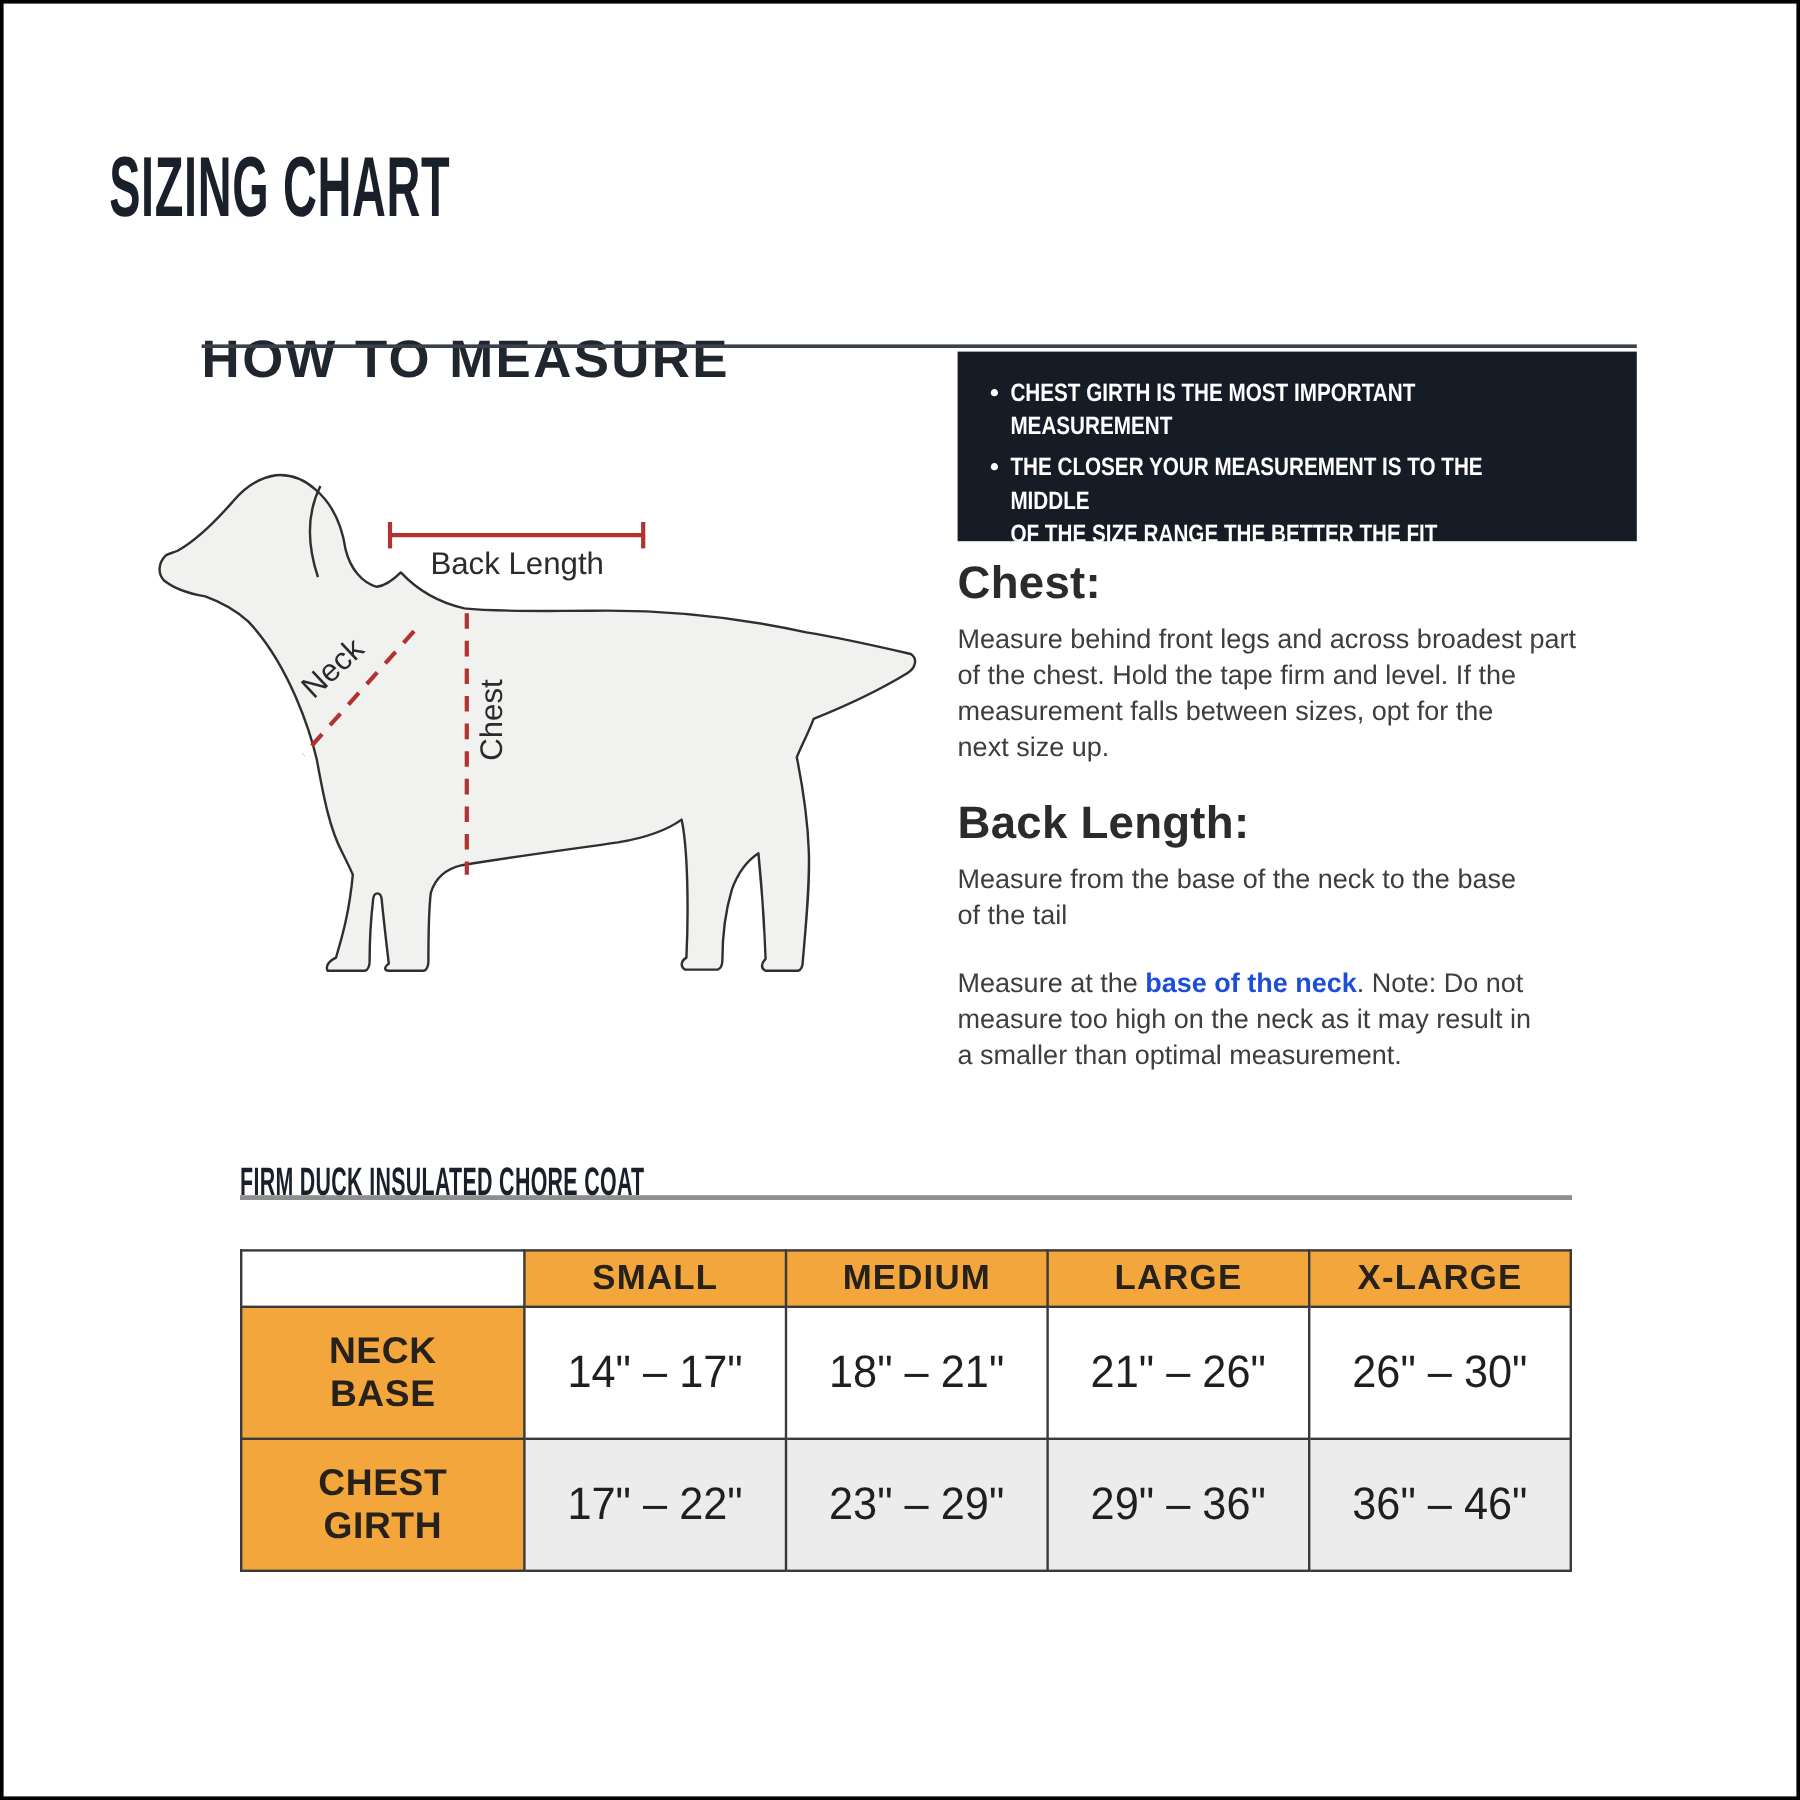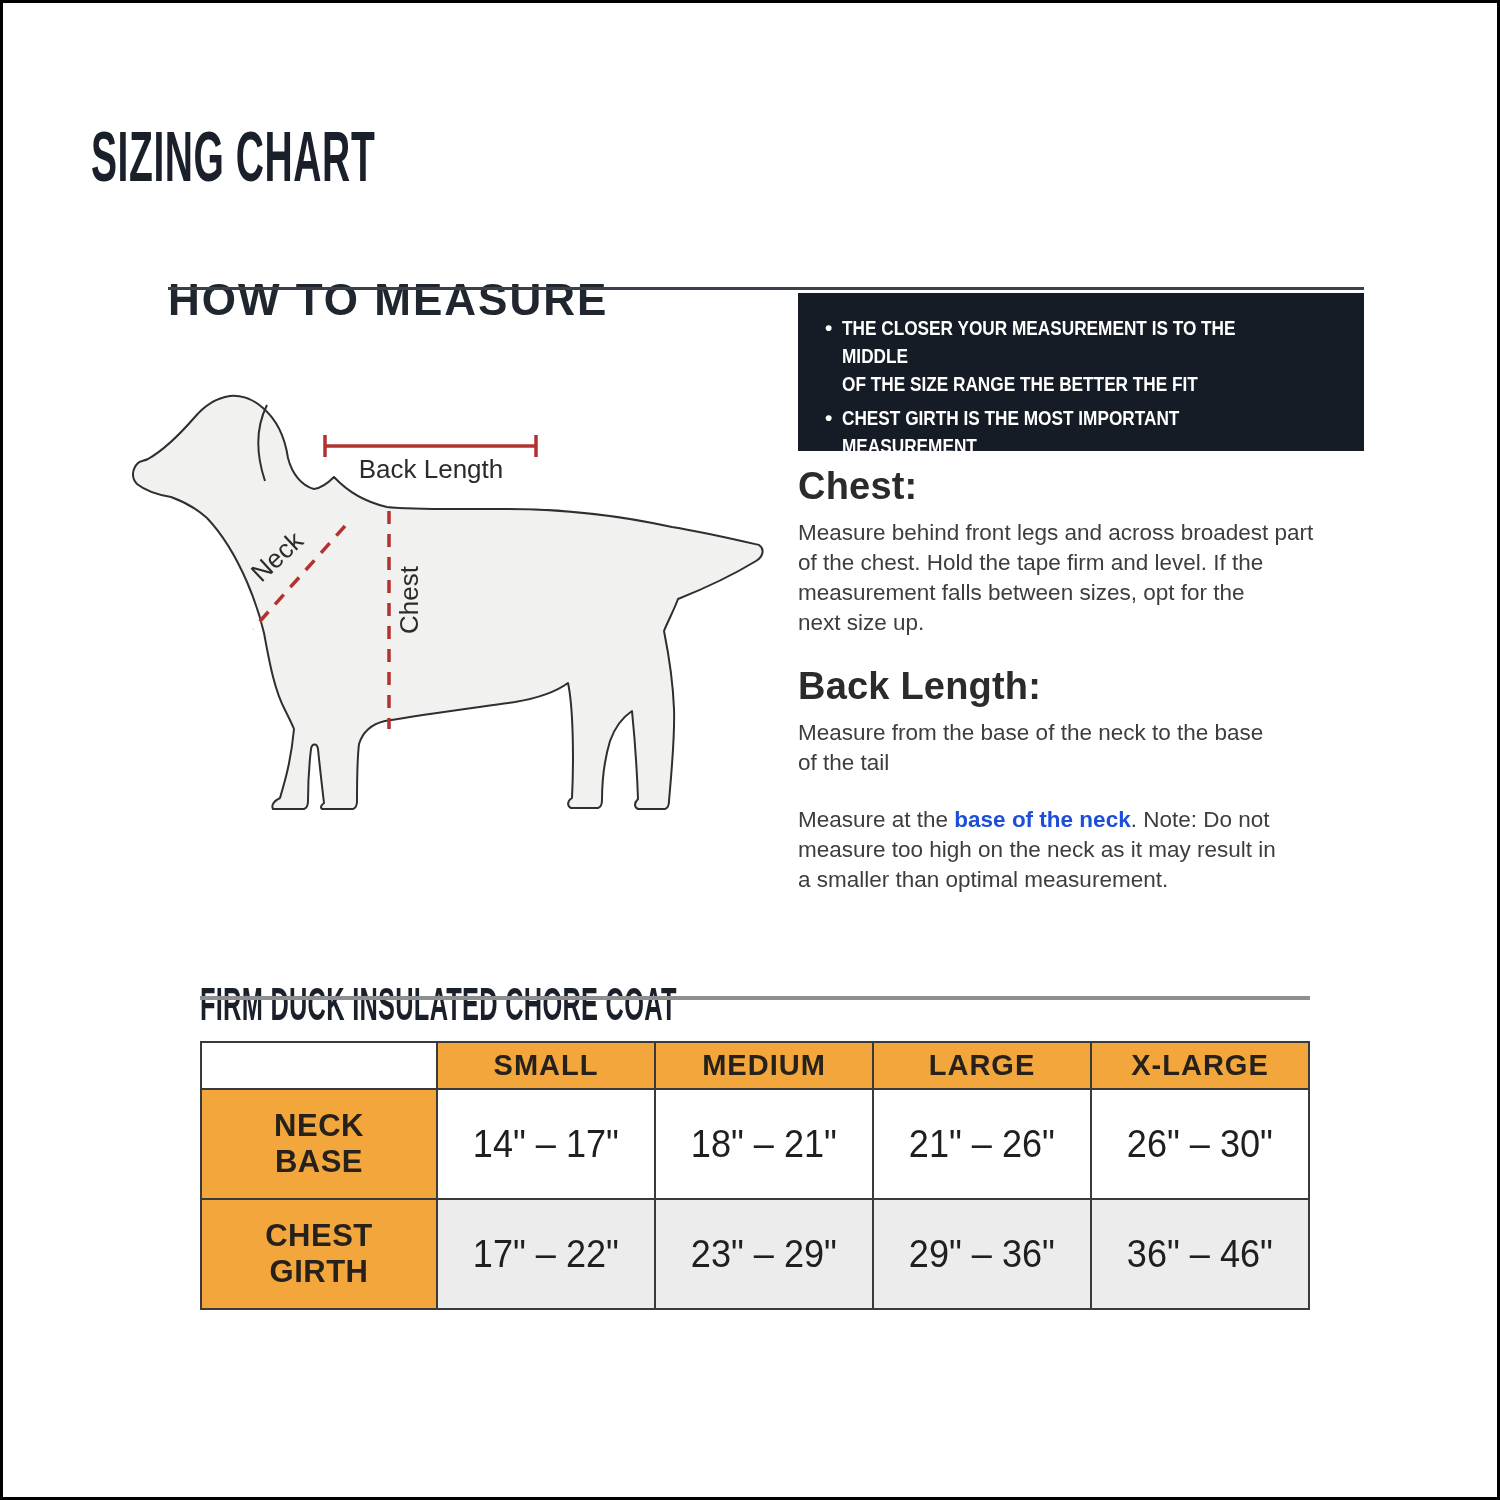--- a/index.html
+++ b/index.html
@@ -93,21 +93,21 @@
     line-height: 30px;
     color: #3d3d3d;
     white-space: pre-line;
   }
   .measure-sections p b { font-weight: 700; color: #1d4ed8; }
 
   
   .table-heading {
     position: absolute;
     left: 197px; top: 938px;
-    font-size: 47px; font-weight: 700;
+    font-size: 33px; font-weight: 700;
     color: #1a202a;
     line-height: 1;
     white-space: nowrap;
   }
   .table-heading .cond { transform: scaleX(0.54); letter-spacing: 0.5px; }
   .rule-gray {
     position: absolute;
     left: 197px; top: 993px;
     width: 1110px; height: 4px;
     background: #8f8f8f;
@@ -220,23 +220,23 @@
     </g>
     <text x="310" y="117" text-anchor="middle" font-size="26" fill="#2b2b2b">Back Length</text>
     <line x1="268" y1="150" x2="268" y2="368" stroke="#b23230" stroke-width="3.5" stroke-dasharray="13 10"></line>
     <text x="297" y="239" text-anchor="middle" font-size="26" fill="#2b2b2b" transform="rotate(-90 297 239)">Chest</text>
     <line x1="224" y1="165" x2="132" y2="268" stroke="#b23230" stroke-width="3.5" stroke-dasharray="13 10"></line>
     <text x="162" y="202" text-anchor="middle" font-size="26" fill="#2b2b2b" transform="rotate(-43 162 202)">Neck</text>
   </svg>
 
   <div class="tips-box">
     <ul>
+      <li><span class="cond">CHEST GIRTH IS THE MOST IMPORTANT MEASUREMENT</span></li>
       <li><span class="cond">THE CLOSER YOUR MEASUREMENT IS TO THE MIDDLE
 OF THE SIZE RANGE THE BETTER THE FIT</span></li>
-      <li><span class="cond">CHEST GIRTH IS THE MOST IMPORTANT MEASUREMENT</span></li>
       <li><span class="cond">BACK LENGTH WILL VARY AMONG BREEDS</span></li>
     </ul>
   </div>
 
   <div class="measure-sections">
     <h3>Chest:</h3>
     <p>Measure behind front legs and across broadest part
 of the chest. Hold the tape firm and level. If the
 measurement falls between sizes, opt for the
 next size up.</p>

